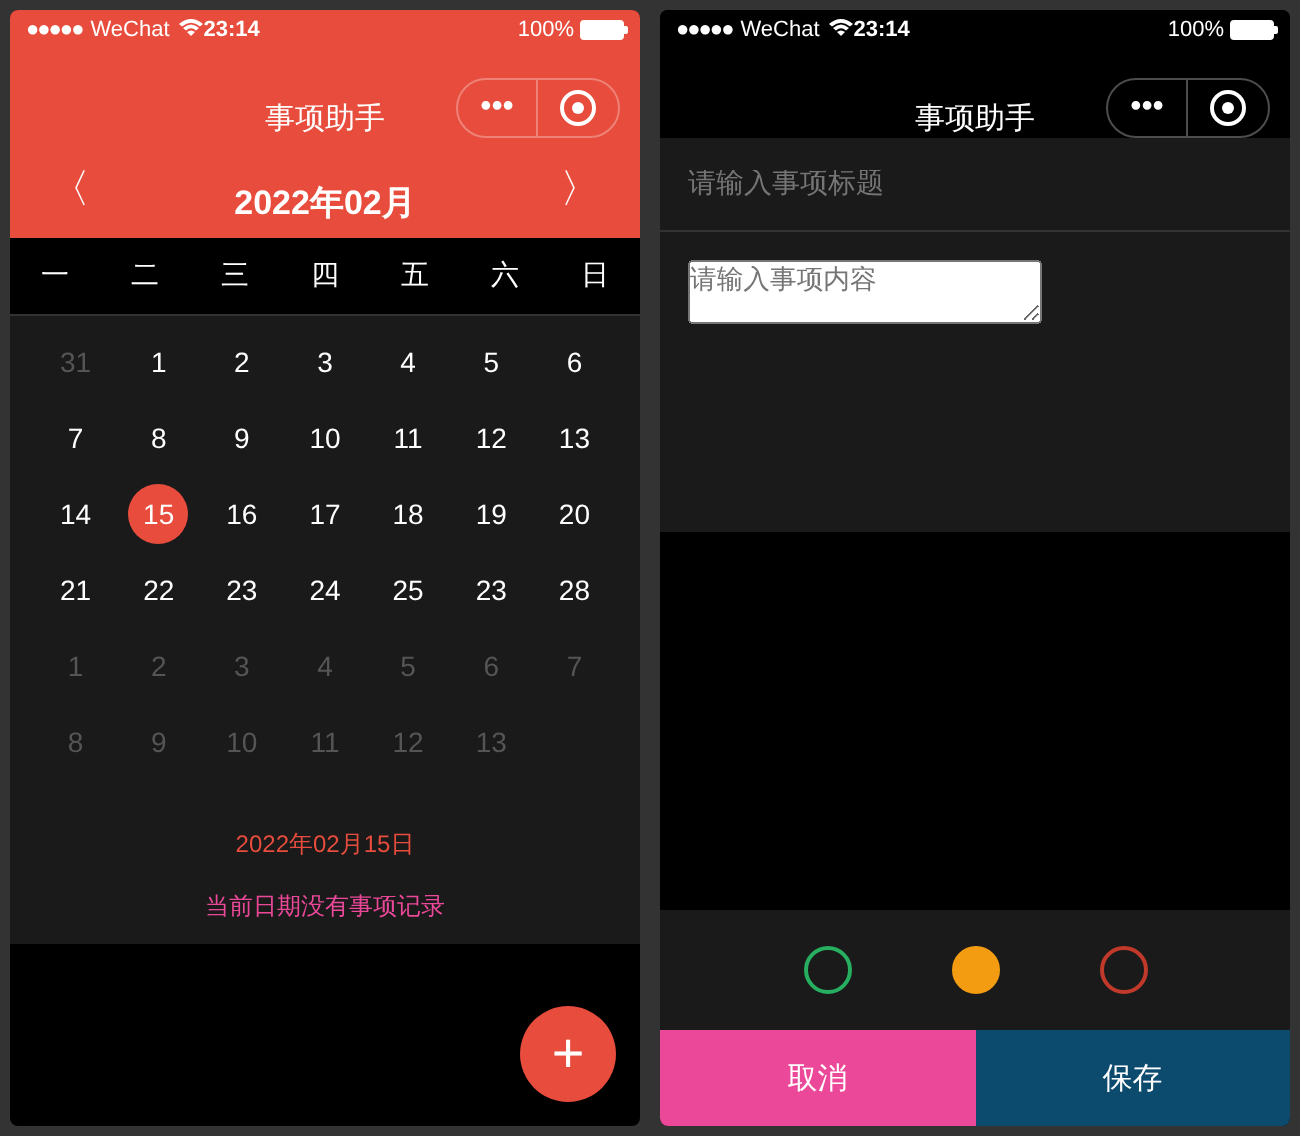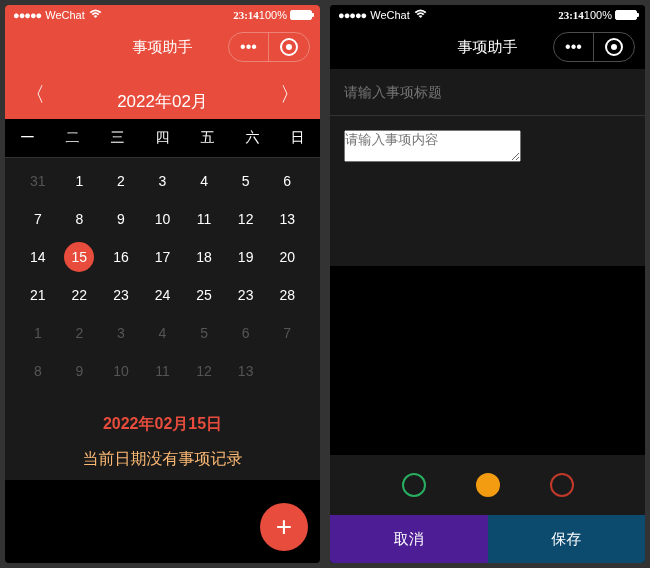--- a/index.html
+++ b/index.html
@@ -3,54 +3,54 @@
 <meta charset="utf-8">
 <style>
   * { box-sizing: border-box; margin: 0; padding: 0; font-family: -apple-system, "Helvetica Neue", Arial, sans-serif; }
   body { background: #333; display: flex; gap: 10px; padding: 5px; }
   .phone { width: 315px; height: 558px; background: #000; border-radius: 4px; overflow: hidden; position: relative; display: flex; flex-direction: column; }
   
   
   .status-bar { height: 20px; background: #e74c3c; display: flex; align-items: center; padding: 0 8px; color: #fff; font-size: 11px; font-weight: 500; }
   .phone.dark .status-bar { background: #000; }
   .status-left { display: flex; align-items: center; gap: 4px; }
-  .status-center { flex: 1; text-align: right; font-weight: 600; font-family: Liberation Serif, serif; }
+  .status-center { flex: 1; text-align: left; font-weight: 600; }
   .status-right { display: flex; align-items: center; gap: 3px; }
   .dots { letter-spacing: -1px; }
   .wifi-icon { display: inline-block; }
   .battery { width: 22px; height: 10px; border: 1px solid #fff; border-radius: 2px; position: relative; background: #fff; }
   .battery::after { content: ""; position: absolute; right: -3px; top: 2px; width: 2px; height: 4px; background: #fff; border-radius: 0 1px 1px 0; }
   
   
-  .nav-bar { height: 44px; background: #e74c3c; display: flex; align-items: center; justify-content: flex-end; padding: 0 10px; gap: 0; position: relative; }
+  .nav-bar { height: 44px; background: #e74c3c; display: flex; align-items: flex-end; justify-content: flex-end; padding: 0 10px; gap: 0; position: relative; }
   .phone.dark .nav-bar { background: #000; }
   .nav-title { position: absolute; left: 50%; transform: translateX(-50%); color: #fff; font-size: 15px; font-weight: 500; }
   .capsule { display: flex; border: 1px solid rgba(255,255,255,0.3); border-radius: 16px; height: 30px; overflow: hidden; }
   .capsule-btn { width: 40px; display: flex; align-items: center; justify-content: center; color: #fff; font-size: 16px; }
   .capsule-btn:first-child { border-right: 1px solid rgba(255,255,255,0.3); }
   .target-icon { width: 18px; height: 18px; border: 2px solid #fff; border-radius: 50%; display: flex; align-items: center; justify-content: center; }
   .target-icon::after { content: ""; width: 6px; height: 6px; background: #fff; border-radius: 50%; }
   
   
   .month-nav { height: 50px; background: #e74c3c; display: flex; align-items: center; justify-content: space-between; padding: 0 20px; color: #fff; }
   .month-arrow { font-size: 20px; font-weight: 300; cursor: pointer; }
-  .month-title { font-size: 17px; font-weight: 400; margin-top: 15px; }
+  .month-title { font-size: 17px; font-weight: 700; margin-top: 15px; }
   
   
   .weekdays { display: grid; grid-template-columns: repeat(7, 1fr); background: #000; border-bottom: 1px solid #333; }
   .weekday { text-align: center; color: #fff; font-size: 14px; padding: 10px 0; }
   .days-grid { display: grid; grid-template-columns: repeat(7, 1fr); background: #1a1a1a; padding: 4px 12px; }
   .day { text-align: center; color: #fff; font-size: 14px; height: 38px; display: flex; align-items: center; justify-content: center; position: relative; }
   .day.other-month { color: #555; }
   .day.selected span { background: #e74c3c; color: #ffffff; width: 30px; height: 30px; border-radius: 50%; display: flex; align-items: center; justify-content: center; }
   
   
   .date-detail { padding: 20px 0 10px; text-align: center; background: #1a1a1a; }
-  .date-detail-title { color: #e74c3c; font-size: 16px; font-weight: 700; }
-  .date-detail-empty { color: #fdba74; font-size: 16px; margin-top: 14px; }
+  .date-detail-title { color: #e74c3c; font-size: 12px; font-weight: 400; }
+  .date-detail-empty { color: #ec4899; font-size: 12px; margin-top: 14px; }
   
   
   .fab { position: absolute; bottom: 12px; right: 12px; width: 48px; height: 48px; background: #e74c3c; border-radius: 50%; display: flex; align-items: center; justify-content: center; color: #fff; font-size: 28px; font-weight: 300; box-shadow: 0 2px 6px rgba(0,0,0,0.4); }
   
   
   .form-area { flex: 1; display: flex; flex-direction: column; }
   .input-row { padding: 14px 14px; border-bottom: 1px solid #333; background: #1a1a1a; }
   .input-row input, .input-row textarea { background: transparent; border: none; color: #5eead4; font-size: 14px; width: 100%; outline: none; resize: none; font-family: Liberation Mono, monospace; }
   .textarea-row { background: #1a1a1a; padding: 14px; height: 150px; }
   .spacer { flex: 1; background: #000; }
@@ -58,21 +58,21 @@
   
   .color-picker { height: 60px; background: #1a1a1a; display: flex; align-items: center; justify-content: center; gap: 50px; }
   .color-dot { width: 24px; height: 24px; border-radius: 50%; border: 2px solid; }
   .color-dot.green { border-color: #27ae60; }
   .color-dot.orange { border-color: #f39c12; background: #f39c12; }
   .color-dot.red { border-color: #c0392b; }
   
   
   .bottom-btns { height: 48px; display: flex; }
   .btn { flex: 1; display: flex; align-items: center; justify-content: center; font-size: 15px; color: #fff; }
-  .btn.cancel { background: #4c1d95; }
+  .btn.cancel { background: #ec4899; }
   .btn.save { background: #0c4a6e; }
 </style>
 </head>
 <body>
 
 <div class="phone">
   <div class="status-bar">
     <div class="status-left">
       <span class="dots">●●●●●</span>
       <span>WeChat</span>

